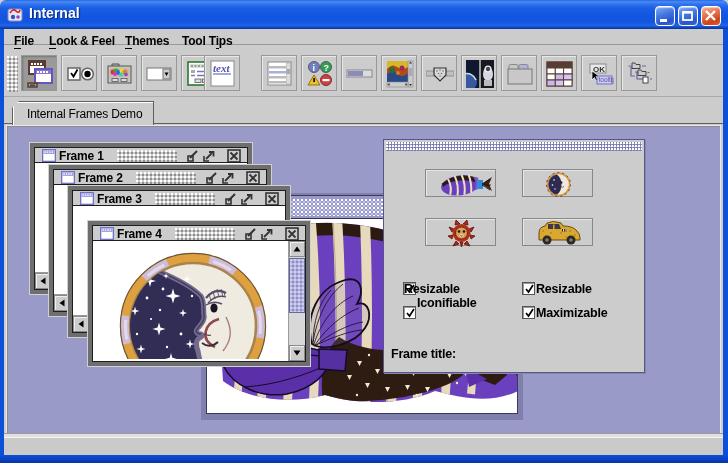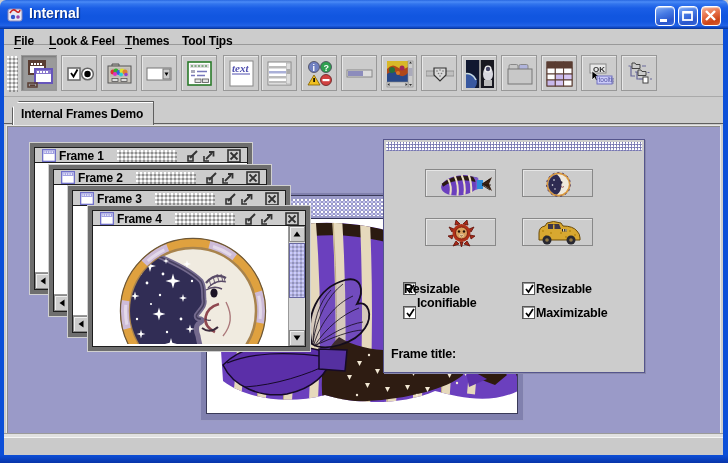--- a/index.html
+++ b/index.html
@@ -28,22 +28,22 @@
  border-bottom:1px solid #aaaaaa;}
 #tbhandle{left:3px;top:3px;width:11px;height:36px;
  background-image:radial-gradient(circle at 1px 1px,#ffffff 23%,transparent 30%),radial-gradient(circle at 1px 1px,#8f8f8f 23%,transparent 30%);
  background-size:4px 4px;background-position:0 0,2px 2px;}
 .tbb{position:absolute;top:2px;width:36px;height:36px;background:#cccccc;
  border:1px solid #989898;box-shadow:inset 1px 1px 0 #e8e8e8;}
 .tbb svg{position:absolute;left:4px;top:4px;}
 #tb0{background:#9a9a9a;box-shadow:inset 1px 1px 2px #777;}
 
 #tabrow{left:4px;top:97px;width:719px;height:27px;background:#cccccc;}
-.tab{position:absolute;font-weight:bold;font-size:12px;letter-spacing:-0.2px;height:23px;top:4px;
- border:1px solid #5f5f5f;border-bottom:none;padding:5px 0 0 8px;}
+.tab{position:absolute;font-weight:normal;font-size:12px;letter-spacing:-0.2px;height:23px;top:4px;
+ border:1px solid #5f5f5f;border-bottom:none;padding:5px 0 0 14px;}
 #tab1{left:8px;width:142px;background:#cccccc;clip-path:polygon(0 100%,0 7px,7px 0,100% 0,100% 100%);
  box-shadow:inset 1px 1px 0 #fff;z-index:3;height:24px;}
 #tab2{left:152px;width:93px;background:#ababab;clip-path:polygon(0 100%,0 7px,7px 0,100% 0,100% 100%);
  box-shadow:inset 1px 1px 0 #ddd;padding-left:10px;}
 #tabline{left:4px;top:123px;width:719px;height:1px;background:#5f5f5f;z-index:2;}
 
 #desktop{left:7px;top:126px;width:713px;height:307px;background:#9a9ac8;
  box-shadow:inset 1px 1px 0 #8a8a8a, 0 0 0 1px #e8e8e8;}
 
 #status{left:4px;top:437px;width:719px;height:18px;background:#cacaca;
@@ -190,21 +190,21 @@
 <rect x="4" y="4" width="19" height="4" fill="#ddd"></rect>
 <g stroke="#2a7a2a" stroke-width="1">
           <path d="M5 6 h2 M8.5 6 h2 M12 6 h2 M15.5 6 h2 M19 6 h2"></path>
         </g>
 <rect x="5" y="10" width="4" height="3" fill="#aab"></rect>
 <path d="M11 11.5 h10 M5 15.5 h4 M11 15.5 h8" stroke="#7777bb" stroke-width="1.6"></path>
 <rect x="9" y="19" width="6" height="3.5" fill="#e0e0e0" stroke="#555" stroke-width="0.8"></rect>
 <rect x="16.5" y="19" width="6" height="3.5" fill="#e0e0e0" stroke="#555" stroke-width="0.8"></rect>
 </svg>
     </div>
-<div class="tbb" id="tb5" style="left:219px">
+<div class="tbb" id="tb5" style="left:200px">
 <svg width="28" height="28" viewBox="0 0 28 28">
 <rect x="2" y="1" width="23" height="25" fill="#fff" stroke="#888" stroke-width="1"></rect>
 <text x="4" y="12" font-family="Liberation Serif" font-style="italic" font-weight="bold" font-size="11" fill="#5050b0">text</text>
 <path d="M4 14 h18" stroke="#5050b0" stroke-width="1"></path>
 </svg>
     </div>
 <div class="tbb" id="tb6" style="left:257px">
 <svg width="28" height="28" viewBox="0 0 28 28">
 <rect x="2" y="2" width="23" height="23" fill="#fff" stroke="#888" stroke-width="1"></rect>
 <rect x="3" y="6" width="17" height="2.5" fill="#bbb"></rect>
@@ -530,21 +530,21 @@
 <div class="icontent">
 <div class="hsb">
           <div class="sbbtn" style="left:0;top:0"><svg width="14" height="14">
               <path d="M9.5 3.5 L4.5 7 L9.5 10.5 Z" fill="#000"></path>
             </svg></div>
         </div>
 </div>
 </div>
 </div>
 
-<div class="iframe" id="f4" style="left:88px;top:206px;width:222px;height:145px;z-index:5">
+<div class="iframe" id="f4" style="left:88px;top:221px;width:222px;height:145px;z-index:5">
 <div class="ifinner">
 <div class="ititle">
 <svg class="iticon" width="14" height="14" viewBox="0 0 14 14">
           <rect x="0.5" y="0.5" width="13" height="12" fill="#fff" stroke="#7070c8" stroke-width="1.6"></rect>
           <rect x="1.5" y="1.5" width="11" height="3.4" fill="#9a9ae0"></rect>
           <g fill="#fff">
             <rect x="2.4" y="2.4" width="1.4" height="1.4"></rect>
             <rect x="4.8" y="2.4" width="1.4" height="1.4"></rect>
             <rect x="7.2" y="2.4" width="1.4" height="1.4"></rect>
             <rect x="9.6" y="2.4" width="1.4" height="1.4"></rect>

